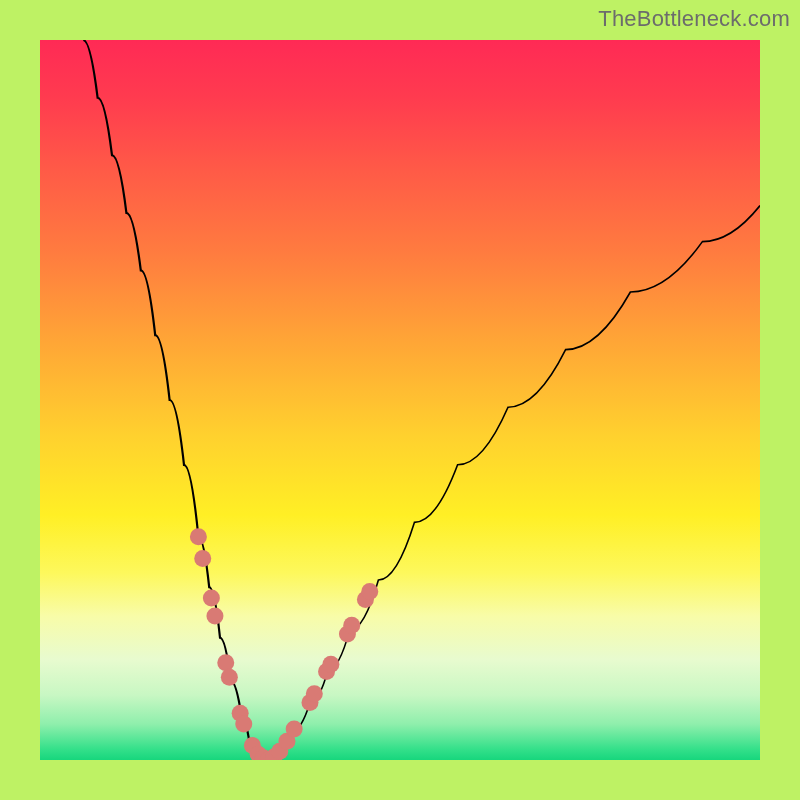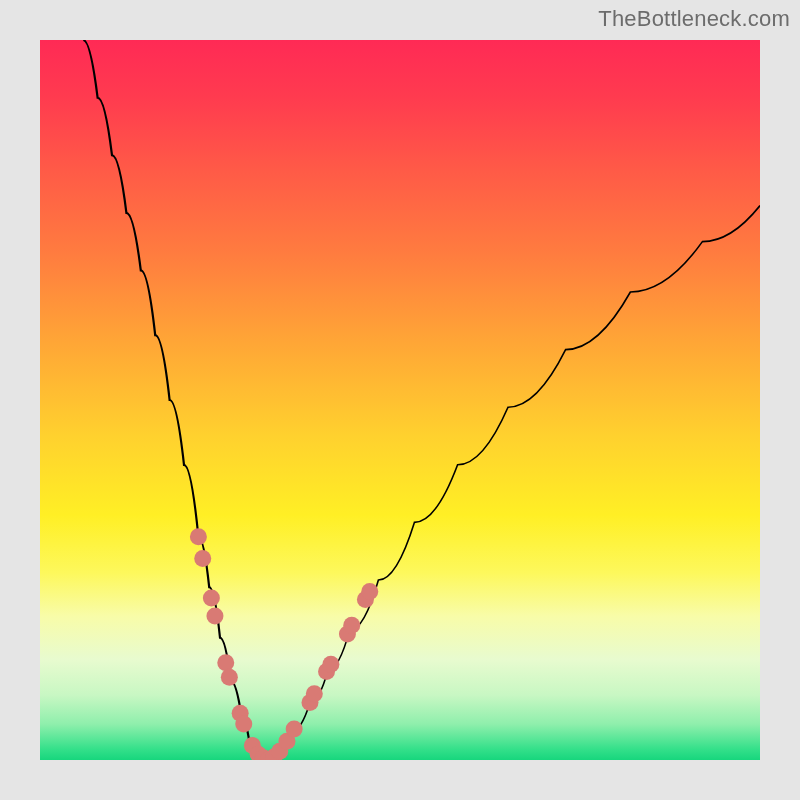--- a/index.html
+++ b/index.html
@@ -7,21 +7,21 @@
     padding: 0;
     width: 800px;
     height: 800px;
     background: #000;
     overflow: hidden;
     font-family: Arial, Helvetica, sans-serif;
   }
   .frame {
     position: absolute;
     inset: 0;
-    background: #e5e5e5;
+    background: #bef264;
   }
   .plot-area {
     position: absolute;
     left: 40px;
     top: 40px;
     width: 720px;
     height: 720px;
     overflow: hidden;
   }
   .gradient {

